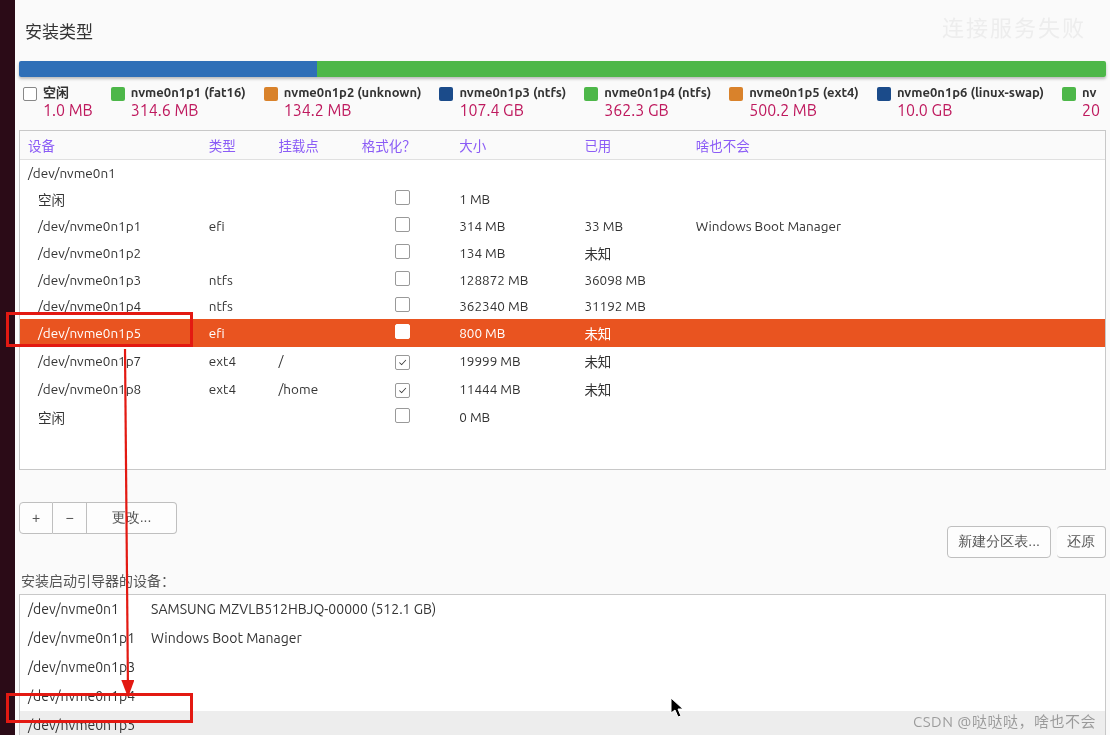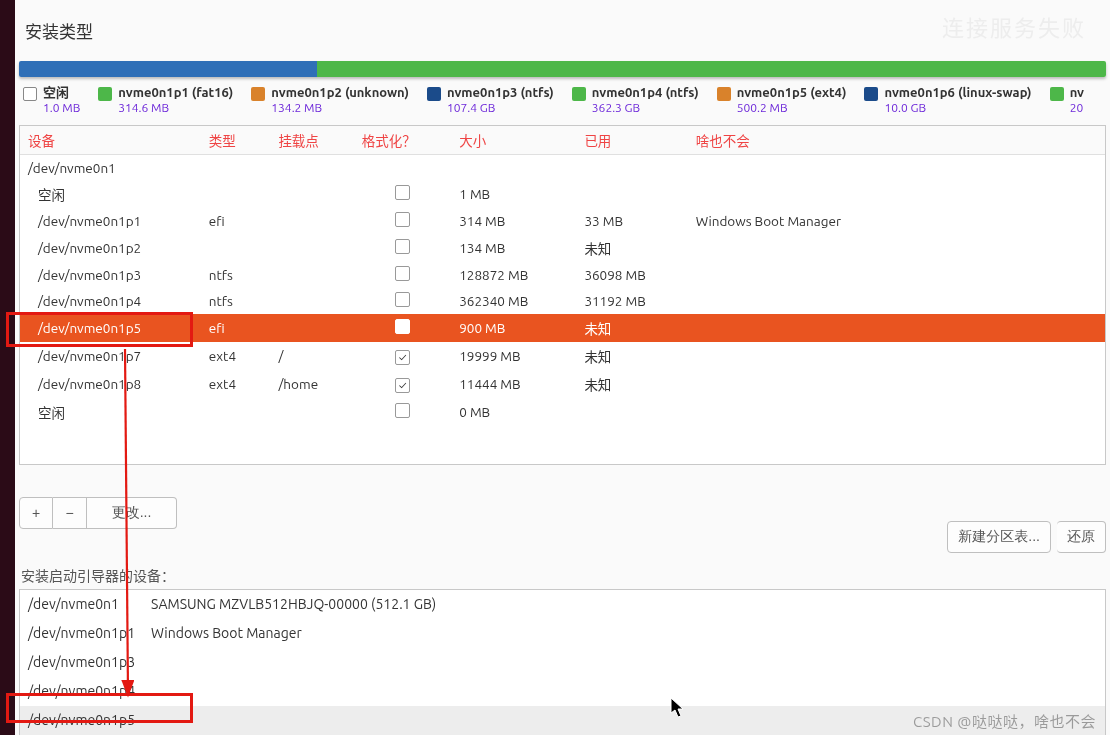--- a/index.html
+++ b/index.html
@@ -56,37 +56,37 @@
     overflow: hidden;
   }
   .legend-item { display: flex; align-items: flex-start; gap: 6px; }
   .legend-swatch {
     width: 14px; height: 14px; border-radius: 2px; margin-top: 2px;
     flex: 0 0 auto;
   }
   .legend-swatch.empty { background:#fff; border:1px solid #888; }
   .legend-text { display:flex; flex-direction:column; line-height:1.2;}
   .legend-text .lname { font-weight:600; color:#333;}
-  .legend-text .lsize { color:#6d28d9; font-size:12px;}
+  .legend-text .lsize { color:#be185d; font-size:16px;}
   .part-table-wrap {
     margin: 4px 4px 0 4px;
     border: 1px solid #c8c8c8;
     background: #fff;
     height: 340px;
     overflow: hidden;
   }
   .ptbl {
     width: 100%;
     border-collapse: collapse;
     font-size: 13.5px;
   }
   .ptbl th {
     text-align: left;
     font-weight: 400;
-    color: #ef4444;
+    color: #8b5cf6;
     padding: 4px 8px;
     border-bottom: 1px solid #e0e0e0;
     background: #fafafa;
   }
   .ptbl td {
     padding: 4px 8px;
     vertical-align: middle;
     height: 26px;
   }
   .ptbl tr.data-row td { color:#333; }
@@ -291,21 +291,21 @@
             <td style="text-align: center;"><span class="chk"></span></td>
             <td>362340 MB</td>
             <td>31192 MB</td>
             <td></td>
           </tr>
           <tr class="data-row child selected">
             <td>/dev/nvme0n1p5</td>
             <td>efi</td>
             <td></td>
             <td style="text-align: center;"><span class="chk"></span></td>
-            <td>900 MB</td>
+            <td>800 MB</td>
             <td>未知</td>
             <td></td>
           </tr>
           <tr class="data-row child">
             <td>/dev/nvme0n1p7</td>
             <td>ext4</td>
             <td>/</td>
             <td style="text-align: center;"><span class="chk checked"></span></td>
             <td>19999 MB</td>
             <td>未知</td>

